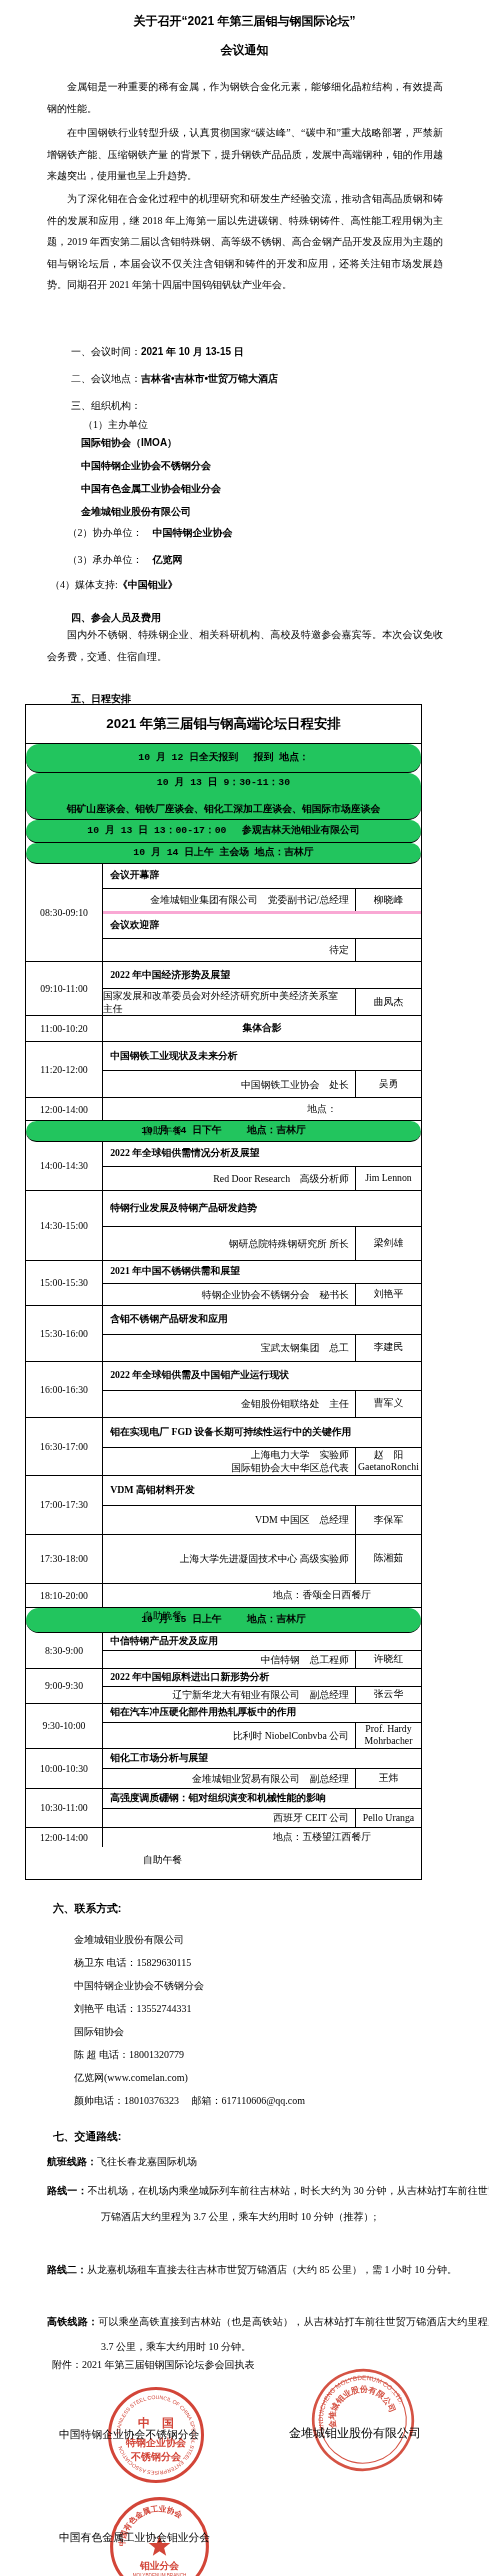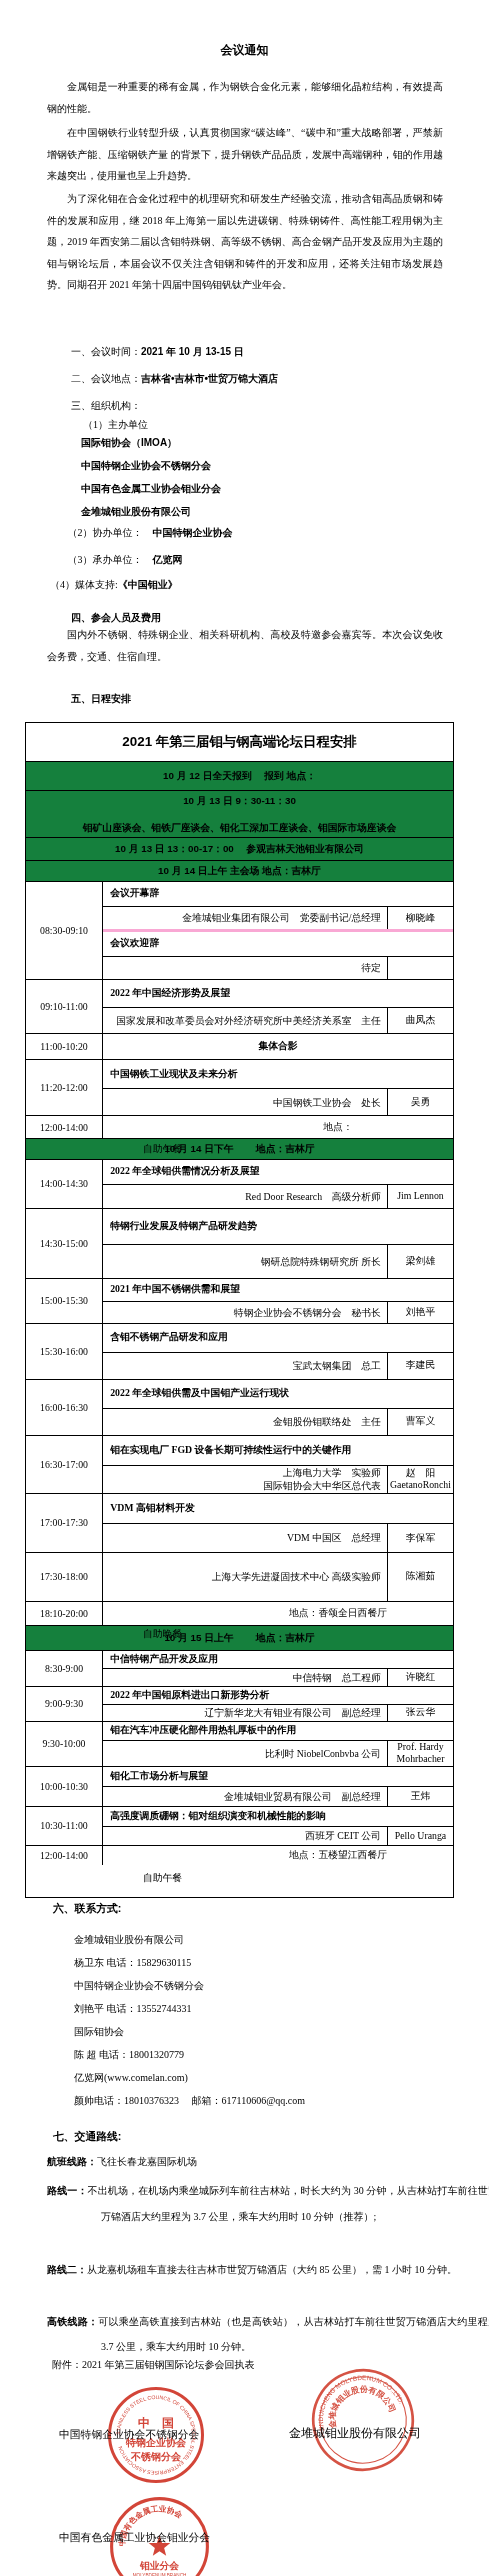--- a/index.html
+++ b/index.html
@@ -7,27 +7,27 @@
         font-family:"Liberation Serif","DejaVu Serif",serif;color:#000;overflow:hidden;}
   .abs{position:absolute;}
   .c{text-align:center;}
   .hei{font-family:"Liberation Sans","DejaVu Sans",sans-serif;font-weight:bold;}
   .doctitle{left:0;width:489px;font-size:12px;}
   .blk{left:47px;width:396px;font-size:10px;line-height:21.6px;text-align:justify;}
   .ind{text-indent:2em;}
   .sec{margin-left:24px;}
   .boldv{font-family:"Liberation Sans","DejaVu Sans",sans-serif;font-weight:bold;}
   
-  .atable{left:25px;top:722px;width:429px;height:1176px;border:1px solid #000;box-sizing:border-box;
+  .atable{left:25px;top:704px;width:397px;height:1176px;border:1px solid #000;box-sizing:border-box;
           font-size:9.8px;}
   .r{border-bottom:1px solid #000;box-sizing:border-box;}
   .r:last-child{border-bottom:none;}
   .rtitle{display:flex;align-items:center;justify-content:center;font-size:13.4px;}
-  .day{background:#15803d;display:flex;flex-direction:column;align-items:center;justify-content:center;
-       font-weight:bold;font-family:Liberation Sans, sans-serif;font-size:9.8px;line-height:13.4px;}
+  .day{background:#22c55e;display:flex;flex-direction:column;align-items:center;justify-content:center;
+       font-weight:bold;font-family:Liberation Mono, monospace;font-size:9.8px;line-height:13.4px;border-radius:13px;}
   .talk,.meal,.photo{display:flex;}
   .tm{width:77px;border-right:1px solid #000;display:flex;align-items:center;justify-content:center;
       box-sizing:border-box;font-size:9.8px;}
   .tk{flex:1;display:flex;flex-direction:column;}
   .tt{flex:1.08;display:flex;align-items:center;padding-left:7.2px;font-weight:bold;
       font-family:Liberation Serif, serif;border-bottom:1px solid #000;box-sizing:border-box;}
   .sp{flex:1;display:flex;box-sizing:border-box;}
   .sp.bb{border-bottom:3px solid #f9a8d4;}
   .org{flex:1;display:flex;flex-direction:column;align-items:flex-end;justify-content:center;
        padding-right:6.2px;border-right:1px solid #000;box-sizing:border-box;line-height:13px;}
@@ -42,20 +42,21 @@
   .route{padding-left:54px;text-indent:-54px;}
   
   .stamp{position:absolute;mix-blend-mode:multiply;opacity:.92;}
   .orgline{position:absolute;font-size:10.8px;white-space:nowrap;}
 </style>
 </head>
 <body>
 
 <div class="page">
 
+  <div class="abs c doctitle hei" style="top:13.4px;">关于召开“2021 年第三届钼与钢国际论坛”</div>
   <div class="abs blk ind" style="top:76px;">金属钼是一种重要的稀有金属，作为钢铁合金化元素，能够细化晶粒结构，有效提高钢的性能。</div>
 
   <div class="abs c doctitle hei" style="top:42px;">会议通知</div>
   <div class="abs blk ind" style="top:122px;">在中国钢铁行业转型升级，认真贯彻国家“碳达峰”、“碳中和”重大战略部署，严禁新增钢铁产能、压缩钢铁产量 的背景下，提升钢铁产品品质，发展中高端钢种，钼的作用越来越突出，使用量也呈上升趋势。</div>
   <div class="abs blk ind" style="top:188px;">为了深化钼在合金化过程中的机理研究和研发生产经验交流，推动含钼高品质钢和铸件的发展和应用，继 2018 年上海第一届以先进碳钢、特殊钢铸件、高性能工程用钢为主题，2019 年西安第二届以含钼特殊钢、高等级不锈钢、高合金钢产品开发及应用为主题的钼与钢论坛后，本届会议不仅关注含钼钢和铸件的开发和应用，还将关注钼市场发展趋势。同期召开 2021 年第十四届中国钨钼钒钛产业年会。</div>
 
   <div class="abs blk" style="top:341px;">
     <span class="sec">一、会议时间：</span><span class="boldv">2021 年 10 月 13-15 日</span>
   </div>
   <div class="abs blk" style="top:368px;">

